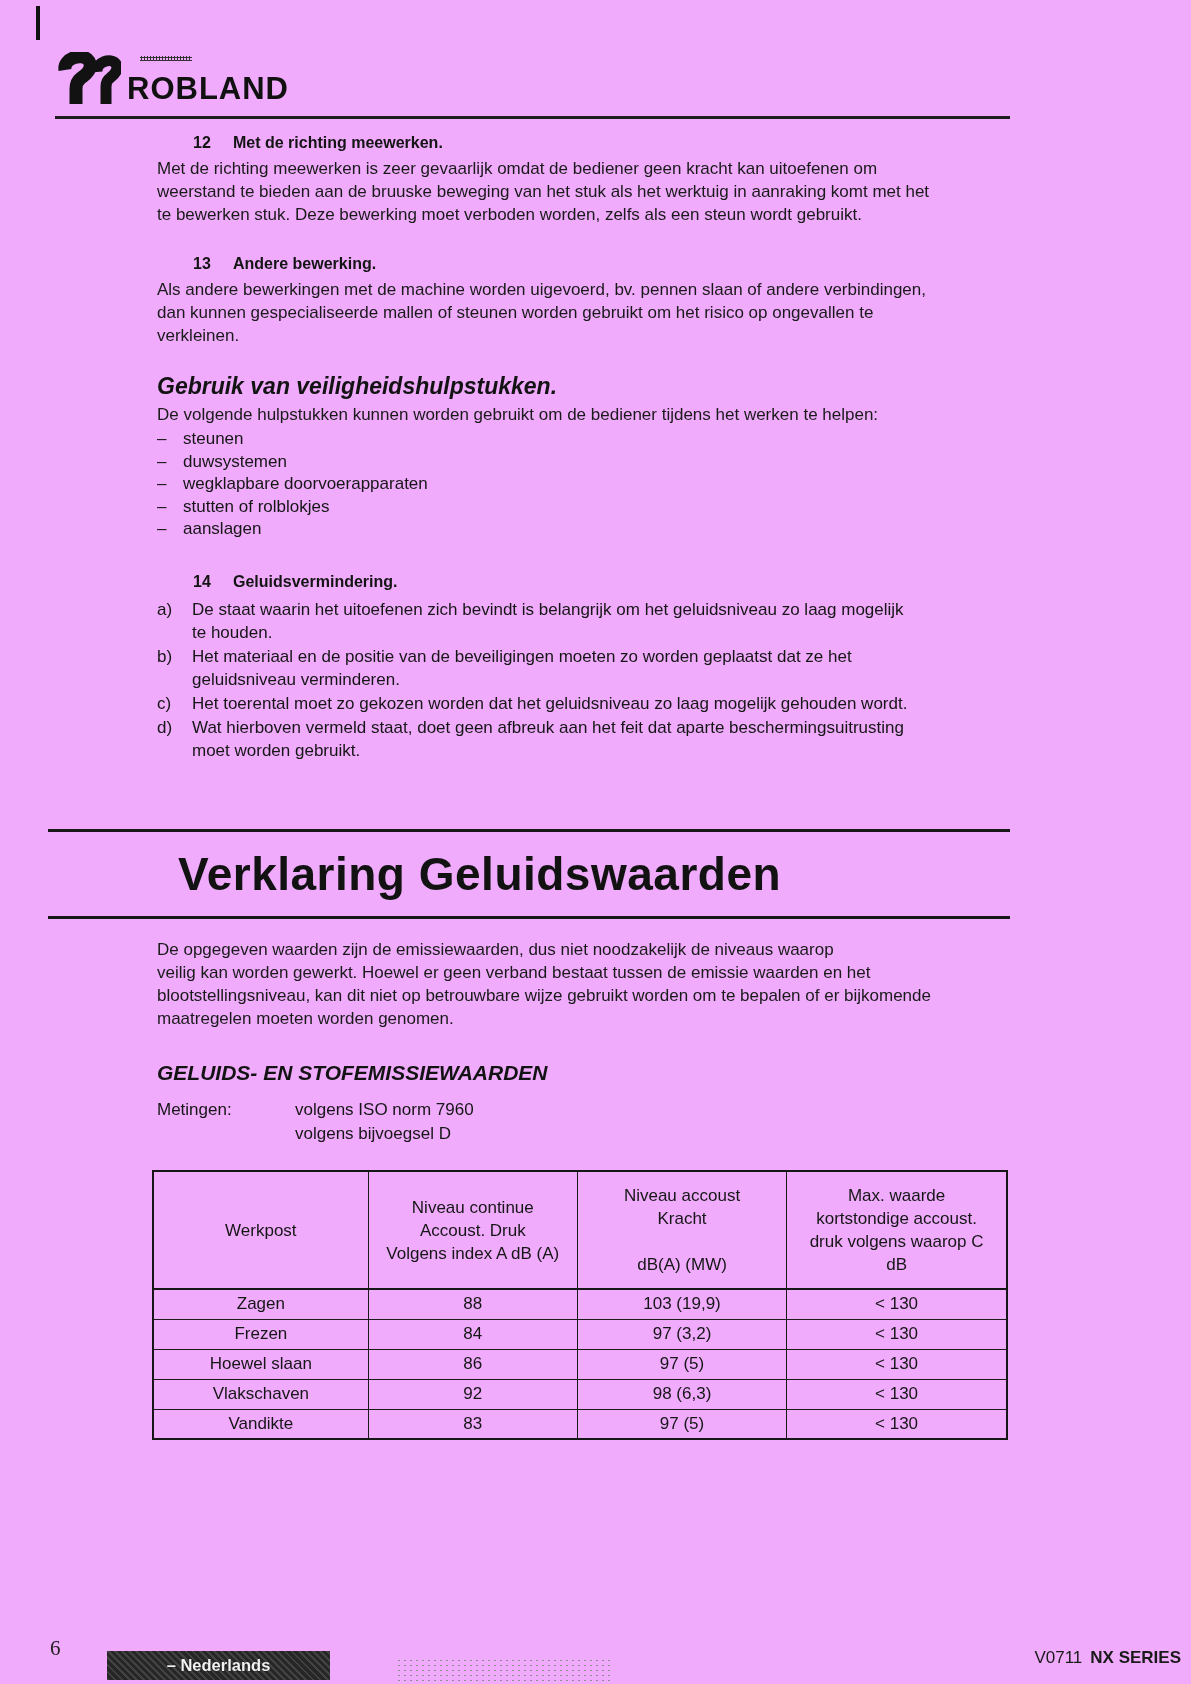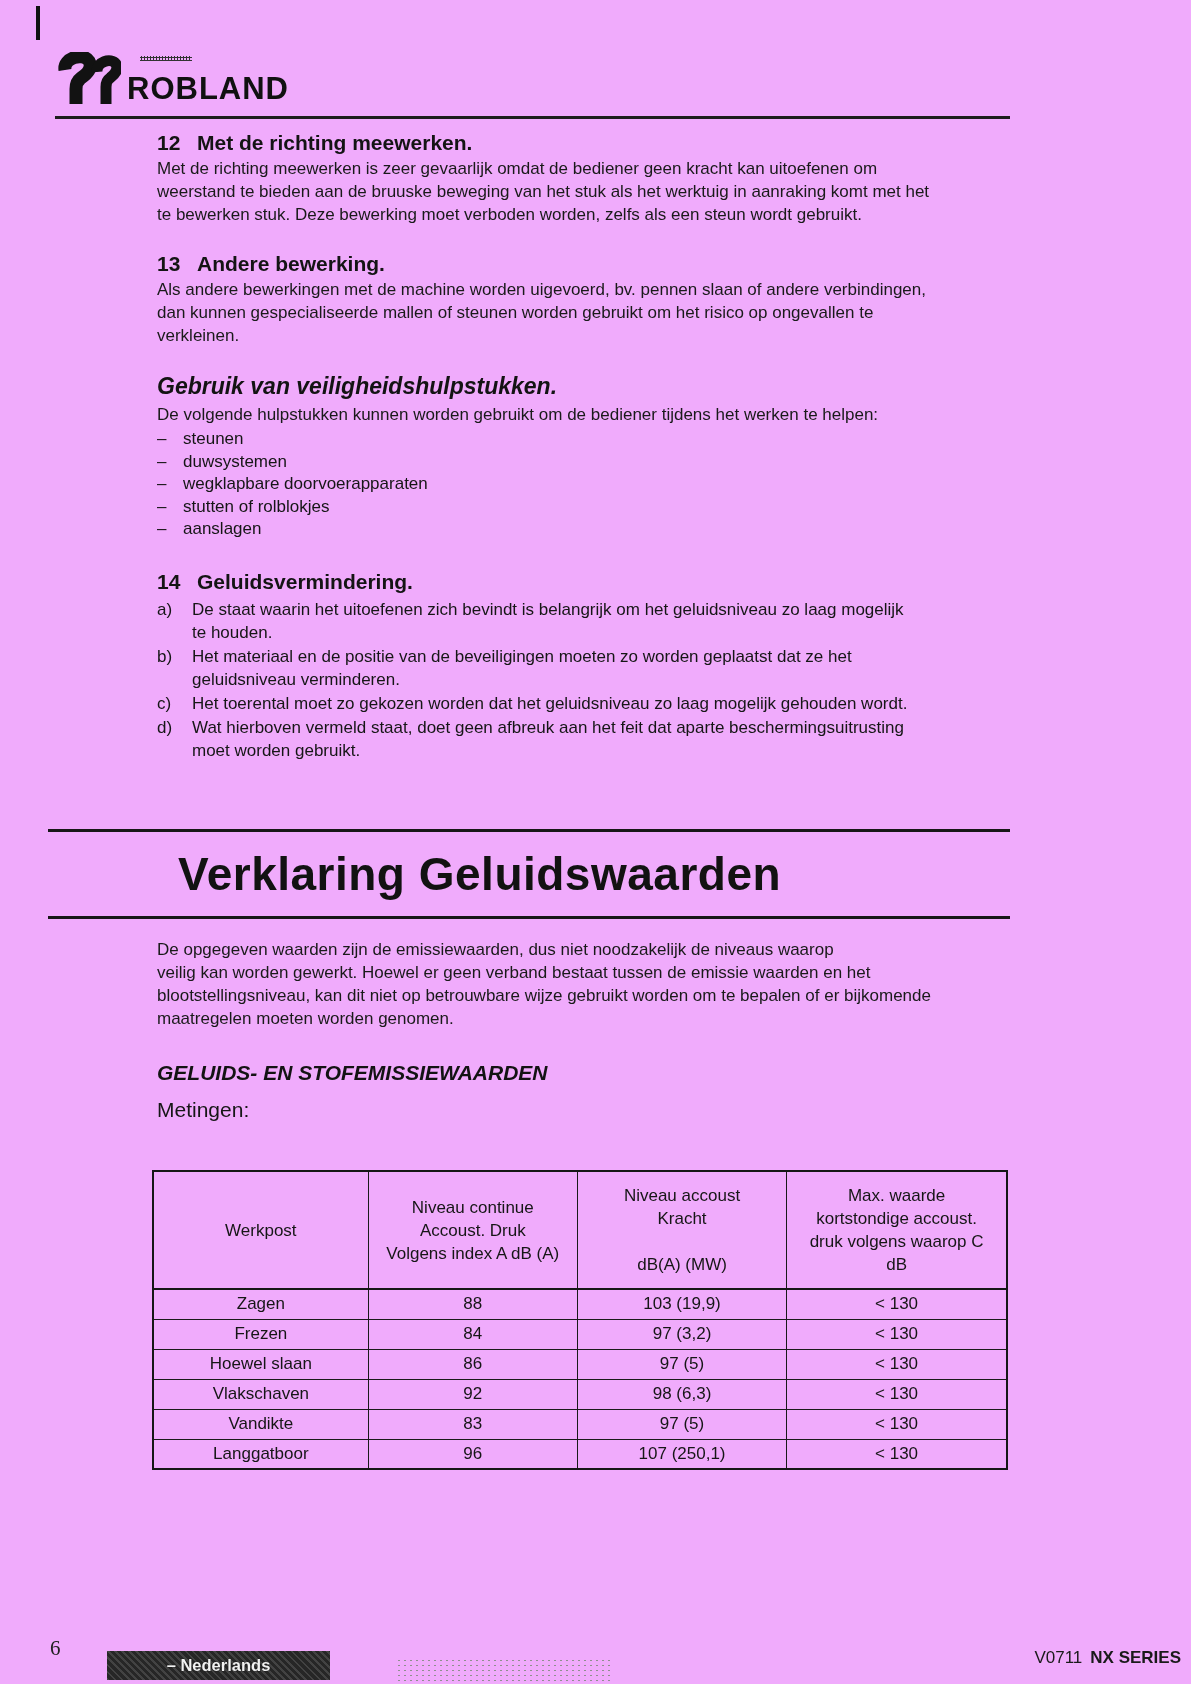--- a/index.html
+++ b/index.html
@@ -33,22 +33,22 @@
     background-image: radial-gradient(#333 1px, transparent 1.2px);
     background-size: 3px 3px;
   }
   .header-rule {
     position: absolute; left: 55px; top: 116px;
     width: 955px; height: 3px; background: #1d1d1d;
   }
   
   .content { position: absolute; left: 157px; top: 131px; width: 866px; }
   .section-head {
-    display: flex; font-size: 21px; font-weight: bold;
-    line-height: 23px; color: #141414;
+    display: flex; font-size: 16px; font-weight: bold;
+    line-height: 23px; color: #141414; margin-left: 36px;
   }
   .section-head .num { width: 40px; flex: 0 0 40px; }
   p.bodytext {
     white-space: pre-line;
     font-size: 17px; line-height: 23px;
     margin-top: 3px; color: #1a1a1a;
   }
   .sec-13 { margin-top: 26px; }
   .sec-aids { margin-top: 25px; }
   .aids-title {
@@ -72,21 +72,21 @@
     font-size: 46px; font-weight: bold; letter-spacing: 0.5px;
     color: #121212;
   }
   
   .noise-block { position: absolute; left: 157px; top: 938px; width: 880px; }
   .emission-heading {
     margin-top: 30px;
     font-size: 21px; font-weight: bold; font-style: italic;
     line-height: 26px; color: #131313;
   }
-  .measure-row { display: flex; margin-top: 12px; font-size: 21px; line-height: 24px; }
+  .measure-row { display: flex; margin-top: 12px; font-size: 17px; line-height: 24px; }
   .measure-row .m-label { width: 138px; flex: 0 0 138px; }
   .measure-row .m-values { white-space: pre-line; }
   
   table.noise-table {
     position: absolute; left: 152px; top: 1170px;
     width: 856px; border-collapse: collapse;
     font-size: 17px; color: #161616;
     border: 2.5px solid #161616;
   }
   table.noise-table th, table.noise-table td {
@@ -229,20 +229,22 @@
   </div>
 
   <div class="noise-block">
     <p class="bodytext" style="margin-top:0">De opgegeven waarden zijn de emissiewaarden, dus niet noodzakelijk de niveaus waarop
 veilig kan worden gewerkt. Hoewel er geen verband bestaat tussen de emissie waarden en het
 blootstellingsniveau, kan dit niet op betrouwbare wijze gebruikt worden om te bepalen of er bijkomende
 maatregelen moeten worden genomen.</p>
     <h2 class="emission-heading">GELUIDS- EN STOFEMISSIEWAARDEN</h2>
     <div class="measure-row">
       <span class="m-label">Metingen:</span>
+      <span class="m-values">volgens ISO norm 7960
+volgens bijvoegsel D</span>
     </div>
   </div>
 
   <table class="noise-table">
     <colgroup>
         <col class="c1">
         <col class="c2">
         <col class="c3">
         <col class="c4">
       </colgroup>
@@ -286,26 +288,20 @@
         <td>92</td>
         <td>98 (6,3)</td>
         <td>&lt; 130</td>
       </tr>
       <tr>
         <td>Vandikte</td>
         <td>83</td>
         <td>97 (5)</td>
         <td>&lt; 130</td>
       </tr>
-      <tr>
-        <td>Langgatboor</td>
-        <td>96</td>
-        <td>107 (250,1)</td>
-        <td>&lt; 130</td>
-      </tr>
     </tbody>
   </table>
 
   <div class="page-number">6</div>
   <div class="lang-box">
     <span>–  Nederlands</span>
   </div>
   <div class="speckle-box"></div>
   <div class="version-text">
     <span>V0711</span><span class="series">NX SERIES</span>

